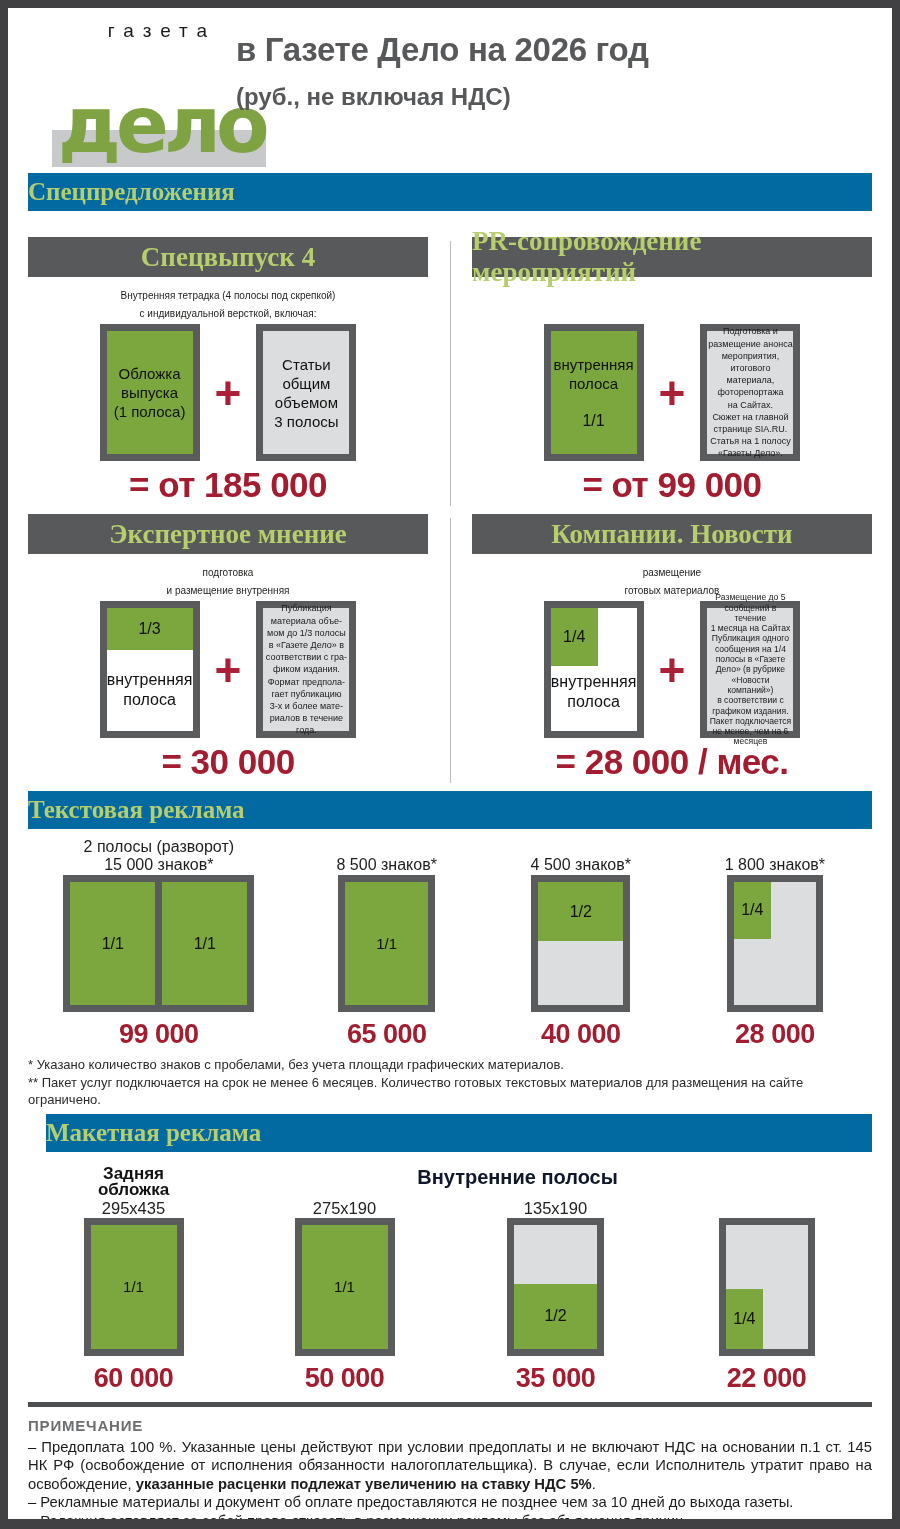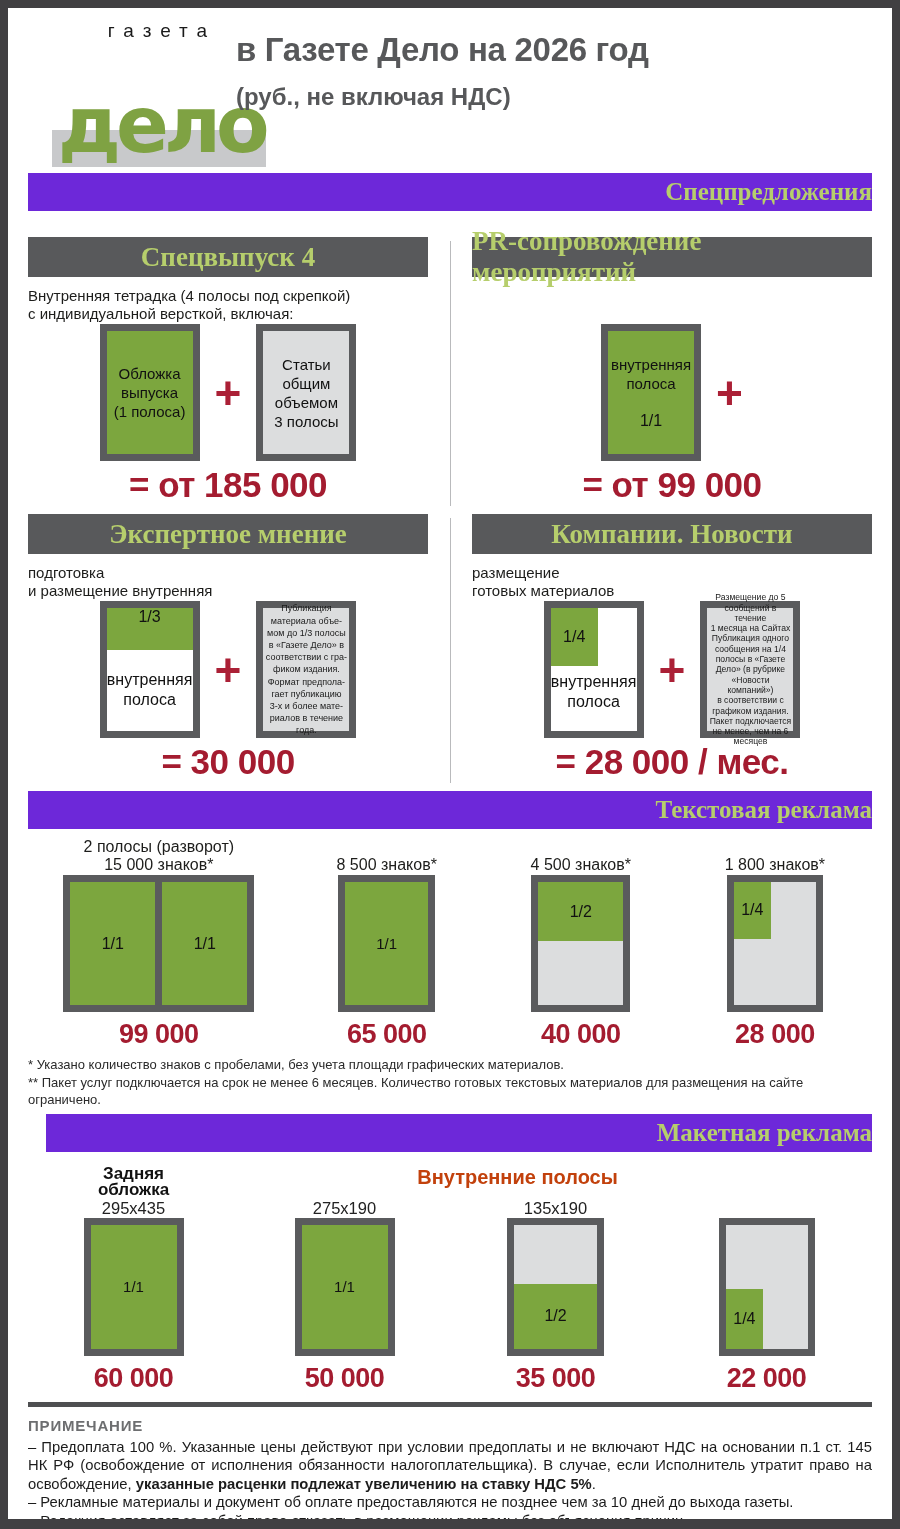--- a/index.html
+++ b/index.html
@@ -13,46 +13,46 @@
   .logo { position:absolute; left:50px; top:12px; width:200px; }
   .logo-top { font-size:19px; letter-spacing:9px; color:#1a1a1a; text-align:center; font-weight:500; padding-left:8px; }
   .logo-main-wrap { position:relative; margin-top:2px; }
   .logo-stripe { position:absolute; left:-6px; top:52px; width:214px; height:37px; background:#c8c9cb; }
   .logo-main { position:relative; font-size:78px; line-height:94px; font-weight:700; letter-spacing:-5px;
     color:#7fa243; font-family:"DejaVu Sans", sans-serif; text-align:center;margin-top:36px; }
   .titles { position:absolute; left:228px; top:22px; }
   .title-line { font-size:33px; line-height:40px; font-weight:700; color:#57585a; letter-spacing:-0.3px; }
   .subtitle { font-size:24px; line-height:30px; font-weight:600; color:#57585a; margin-top:12px; }
   
-  .band { height:38px; margin:0 20px; background:#6d28d9; display:flex; align-items:center; justify-content:flex-end; }
+  .band { height:38px; margin:0 20px; background:#0369a1; display:flex; align-items:center; justify-content:flex-start; }
   .band-text { font-family:"Liberation Serif", serif; font-weight:700; font-size:25px; color:#b6ce6c; }
   .band-main { margin-top:9px; }
   
   .offers-row { margin:26px 20px 0; display:grid; grid-template-columns:1fr 1fr; column-gap:44px; position:relative; }
   .offers-row.second { margin-top:6px; }
   .offers-row::after { content:""; position:absolute; left:50%; top:4px; bottom:2px; width:1px; background:#b9babc; }
   .offer-head { height:40px; background:#58595b; display:flex; align-items:center; justify-content:center; }
   .offer-head .band-text { font-size:27px; }
-  .offer-desc { height:46px; padding-top:10px; font-size:15px; line-height:18px; color:#1d1d1b;
-    white-space:pre-line; }
+  .offer-desc { height:46px; padding-top:10px; font-size:10px; line-height:18px; color:#1d1d1b;
+    text-align:center; white-space:pre-line; }
   .diagram-row { height:139px; display:flex; align-items:center; justify-content:center; gap:15px; }
   .pg { background:#5a5b5d; padding:7px; height:137px; width:100px; flex:none; }
   .pg-inner { height:100%; width:100%; position:relative; }
   .fill-green { background:#7ca63e; }
   .fill-gray { background:#dcddde; }
   .fill-white { background:#fff; }
   .box-label { height:100%; display:flex; align-items:center; justify-content:center;
     font-size:15px; line-height:19px; text-align:center; white-space:pre-line; color:#111; }
   .pr-label { height:100%; display:flex; flex-direction:column; align-items:center; justify-content:center;
     gap:18px; font-size:15px; line-height:19px; text-align:center; white-space:pre-line; color:#111; }
   .frac { font-size:16px; color:#111; }
   .small-text { height:100%; display:flex; align-items:center; justify-content:center; text-align:center;
     white-space:pre-line; font-size:9px; line-height:12.2px; color:#1a1a1a; font-weight:500; }
   .small-text.tiny { font-size:8.6px; line-height:10.3px; }
-  .frac-strip { height:34%; display:flex; align-items:flex-start; justify-content:center; }
+  .frac-strip { height:34%; display:flex; align-items:center; justify-content:center; }
   .expert-rest { position:absolute; top:34%; left:0; right:0; bottom:0; display:flex; align-items:center;
     justify-content:center; font-size:16px; line-height:20px; text-align:center; white-space:pre-line; color:#111; }
   .quarter-tl { position:absolute; top:0; left:0; width:55%; height:47%; display:flex; align-items:center; justify-content:center; }
   .company-rest { position:absolute; top:47%; left:0; right:0; bottom:10%; display:flex; align-items:center;
     justify-content:center; font-size:16px; line-height:20px; text-align:center; white-space:pre-line; color:#111; }
   .plus { font-size:46px; line-height:46px; font-weight:700; color:#ab2036; }
   .offer-price { height:46px; display:flex; align-items:center; justify-content:center;
     font-size:35px; font-weight:700; color:#a41c30; letter-spacing:-0.5px; }
   
   .fourcol { display:flex; margin:10px 20px 0; }
@@ -68,21 +68,21 @@
   .half-bottom { position:absolute; bottom:0; left:0; right:0; height:52%; display:flex; align-items:center; justify-content:center; }
   .q-bottom { position:absolute; bottom:0; left:0; width:46%; height:48%; display:flex; align-items:center; justify-content:center; }
   .col-price { margin-top:7px; font-size:27px; font-weight:700; color:#a41c30; letter-spacing:-0.5px; }
   .footnotes { margin:6px 20px 0; font-size:13px; line-height:17.5px; color:#2a2a2a; }
   .band-maket { margin-top:5px;margin-left:38px; }
   
   .maket-labels { position:relative; margin:14px 20px 0; display:flex; height:52px; }
   .mk-lcol { width:25%; display:flex; flex-direction:column; justify-content:flex-end; align-items:center; }
   .mk-bold { font-size:17px; line-height:16px; font-weight:700; text-align:center; white-space:pre-line; color:#111; }
   .mk-size { font-size:16.5px; line-height:19px; color:#222; margin-top:1px; }
-  .inner-pages { position:absolute; top:0; left:25%; width:66%; text-align:center; font-size:20px; font-weight:700; color:#c2410c; }
+  .inner-pages { position:absolute; top:0; left:25%; width:66%; text-align:center; font-size:20px; font-weight:700; color:#0f172a; }
   .maket-diagrams { margin:0 20px; display:flex; }
   .mk-col { width:25%; display:flex; flex-direction:column; align-items:center; }
   .mk-col .pg { height:138px; }
   
   .rule { height:5px; background:#4e4f51; margin:8px 20px 0; }
   .notes-title { margin:10px 20px 0; font-size:15px; font-weight:700; letter-spacing:0.8px; color:#6d6e70; }
   .notes { margin:4px 20px 0; }
   .notes p { font-size:14.8px; line-height:18.5px; color:#1c1c1c; text-align:justify; }
   .notes .b { font-weight:700; }
 </style>
@@ -146,20 +146,35 @@
         <div class="pg">
           <div class="pg-inner fill-green">
             <div class="pr-label">
               <span>внутренняя
 полоса</span>
               <span class="frac">1/1</span>
             </div>
           </div>
         </div>
         <div class="plus">+</div>
+        <div class="pg">
+          <div class="pg-inner fill-gray">
+            <div class="small-text">Подготовка и
+размещение анонса
+мероприятия,
+итогового
+материала,
+фоторепортажа
+на Сайтах.
+Сюжет на главной
+странице SIA.RU.
+Статья на 1 полосу
+«Газеты Дело».</div>
+          </div>
+        </div>
       </div>
       <div class="offer-price">= от 99 000</div>
     </div>
   </div>
 
   <div class="offers-row second">
     <div class="offer">
       <div class="offer-head">
         <span class="band-text">Экспертное мнение</span>
       </div>

